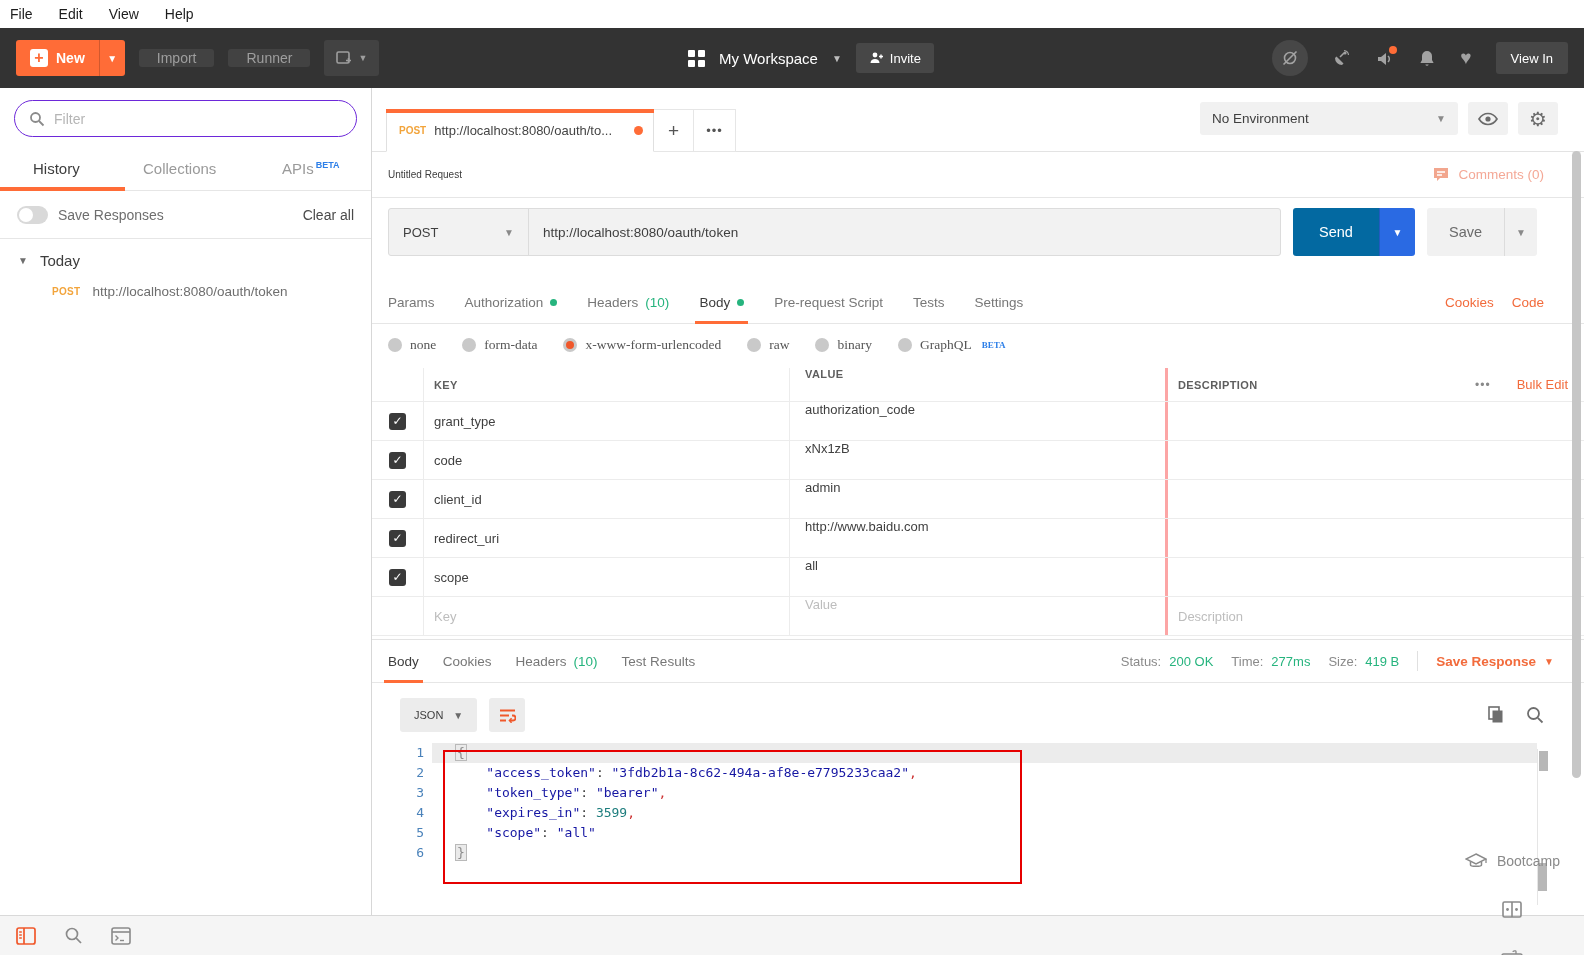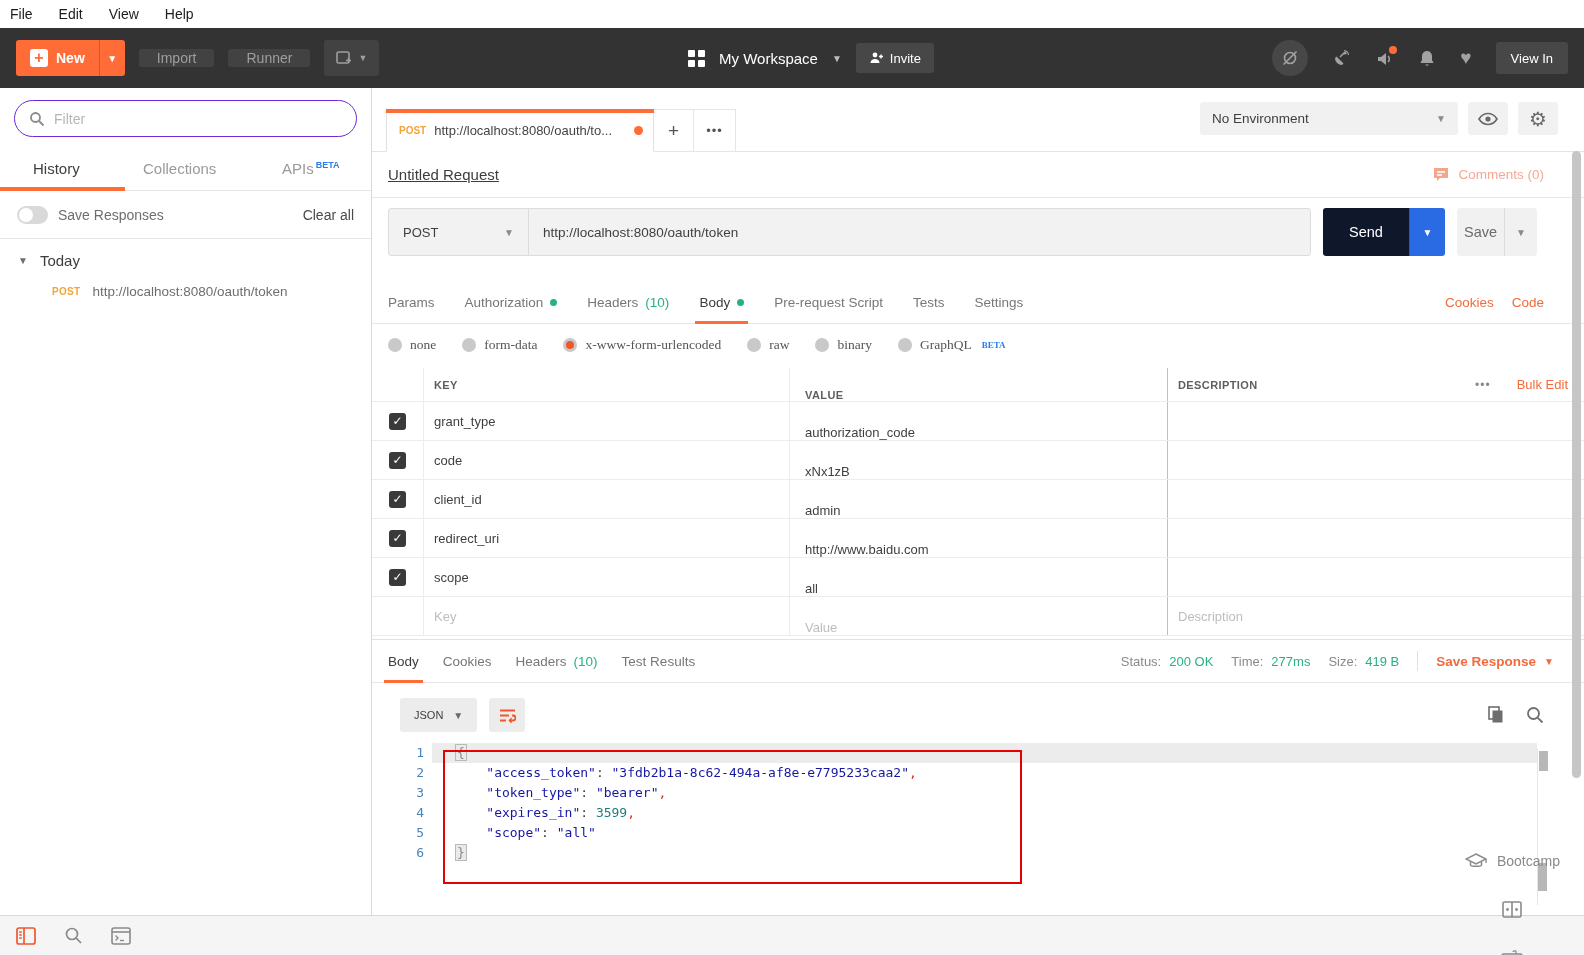--- a/index.html
+++ b/index.html
@@ -78,38 +78,38 @@
   .tab-dots { position:absolute; left:322px; bottom:-1px; width:42px; height:43px; border:1px solid #e6e6e6; border-left:none;
     display:flex; align-items:center; justify-content:center; color:#555; font-size:13px; letter-spacing:1px; cursor:pointer; background:#fff; }
   .env-group { position:absolute; right:26px; top:14px; display:flex; align-items:center; gap:10px; }
   .env-select { width:258px; height:33px; background:#f1f1f1; border-radius:3px; display:flex; align-items:center; padding:0 12px; cursor:pointer; }
   .env-select .v { font-size:13.5px; color:#3f3f3f; flex:1; }
   .env-select .c { color:#8a8a8a; font-size:10px; }
   .sq-btn { width:40px; height:33px; background:#f1f1f1; border-radius:3px; display:flex; align-items:center; justify-content:center; color:#6a6a6a; cursor:pointer; }
   .gear-glyph { font-size:20px; line-height:1; }
 
   .meta-row { height:46px; display:flex; align-items:center; padding:0 40px 0 16px; }
-  .req-title { font-size:15px; color:#3d3d3d;text-decoration:underline; }
+  .req-title { font-size:10px; color:#3d3d3d; }
   .comments { margin-left:auto; display:flex; align-items:center; gap:8px; cursor:pointer; }
   .comments .txt { font-size:13.5px; color:#f4a896; }
   .meta-sep { border-bottom:1px solid #e6e6e6; }
 
   .url-row { height:68px; display:flex; align-items:center; padding:0 47px 0 16px; gap:12px; }
   .method-url { flex:1; height:48px; border:1px solid #dcdcdc; border-radius:3px; background:#f2f2f2; display:flex; align-items:stretch; }
   .method-seg { width:140px; border-right:1px solid #dcdcdc; display:flex; align-items:center; padding:0 14px; cursor:pointer; }
   .method-seg .v { font-size:13px; color:#3f3f3f; flex:1; }
   .method-seg .c { color:#8a8a8a; font-size:10px; }
   .url-input { flex:1; border:none; outline:none; background:transparent; font-size:13.5px; color:#3f3f3f; padding:0 14px; }
   .split-btn { display:flex; height:48px; border-radius:3px; overflow:hidden; flex:none; }
   .split-btn .mainseg { display:flex; align-items:center; justify-content:center; cursor:pointer; }
   .split-btn .caretseg { display:flex; align-items:center; justify-content:center; font-size:10px; cursor:pointer; }
   .send { width:122px; }
-  .send .mainseg { flex:1; background:#0f172a; color:#fff; font-size:14.5px; }
+  .send .mainseg { flex:1; background:#0369a1; color:#fff; font-size:14.5px; }
   .send .caretseg { width:36px; background:#2a6ae3; color:#fff; border-left:1px solid rgba(0,0,0,.15); }
-  .saveb { width:80px; }
+  .saveb { width:110px; }
   .saveb .mainseg { flex:1; background:#f1f1f1; color:#6b6b6b; font-size:14.5px; }
   .saveb .caretseg { width:33px; background:#f1f1f1; color:#8a8a8a; border-left:1px solid #dcdcdc; }
 
   .rtabs { position:relative; height:42px; margin-top:16px; display:flex; align-items:center; padding:0 40px 0 16px; gap:30px; border-bottom:1px solid #e6e6e6; }
   .rtab { position:relative; font-size:13.5px; color:#777; height:100%; display:flex; align-items:center; gap:7px; cursor:pointer; }
   .rtab.active { color:#3d3d3d; }
   .rtab.active::after { content:""; position:absolute; left:-4px; right:-4px; bottom:-1px; height:3px; background:#ff6c37; }
   .gdot { width:7px; height:7px; border-radius:50%; background:#26b47e; }
   .rtab .cnt { color:#26b47e; }
   .rlinks { margin-left:auto; display:flex; gap:18px; }
@@ -118,21 +118,21 @@
   .modes { height:42px; display:flex; align-items:center; padding:0 16px; gap:26px; }
   .mode { display:flex; align-items:center; gap:8px; cursor:pointer;font-family:Liberation Serif, serif; }
   .radio { width:14px; height:14px; border-radius:50%; background:#c9c9c9; position:relative; flex:none; }
   .radio.sel::after { content:""; position:absolute; left:3px; top:3px; width:8px; height:8px; border-radius:50%; background:#f0582b; }
   .mode .lbl { font-size:13.5px; color:#555; }
 
   .tbl { margin-top:2px; }
   .trow { display:flex; align-items:stretch; border-bottom:1px solid #ececec; }
   .trow .chk { width:52px; display:flex; align-items:center; justify-content:center; border-right:1px solid #ececec; }
   .trow .k { width:366px; display:flex; align-items:center; padding-left:10px; border-right:1px solid #ececec; }
-  .trow .v { width:378px; display:flex; align-items:flex-end; padding-left:15px; border-right:1px solid #fca5a5; }
+  .trow .v { width:378px; display:flex; align-items:flex-start; padding-left:15px; border-right:3px solid #fca5a5; }
   .trow .d { flex:1; display:flex; align-items:center; padding:0 16px 0 10px; }
   .trow.hdr2 { height:34px; }
   .trow.hdr2 .hl { font-size:11px; font-weight:bold; color:#5e5e5e; letter-spacing:.4px; }
   .trow.body-row { height:39px; }
   .cell-txt { font-size:13px; color:#3f3f3f; }
   .ph { color:#bdbdbd; }
   .cbx { width:17px; height:17px; background:#3a3a3a; border-radius:3px; color:#fff; font-size:12px; display:flex; align-items:center; justify-content:center; cursor:pointer; }
   .hdr-right { margin-left:auto; display:flex; align-items:center; gap:26px; }
   .dots3 { color:#8a8a8a; font-size:12px; letter-spacing:1px; cursor:pointer; }
   .bulk { color:#f26b3c; font-size:13px; cursor:pointer; }

